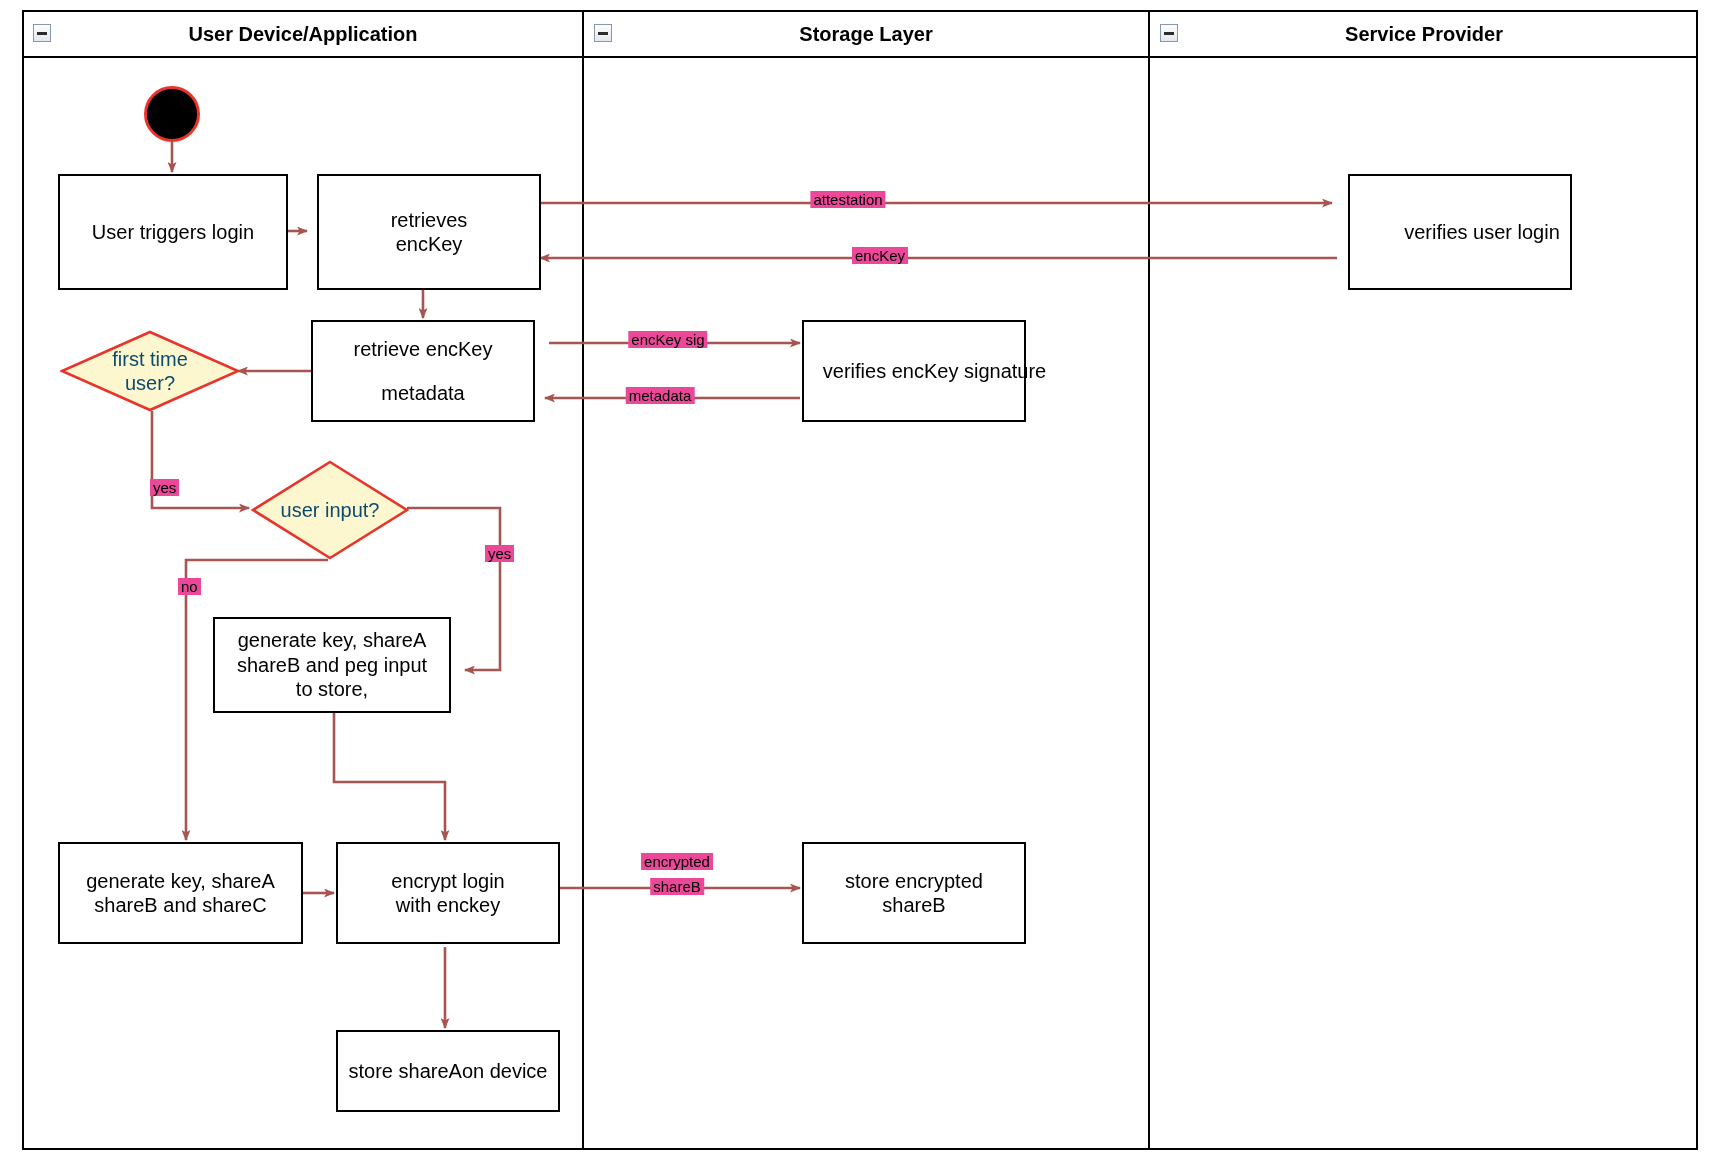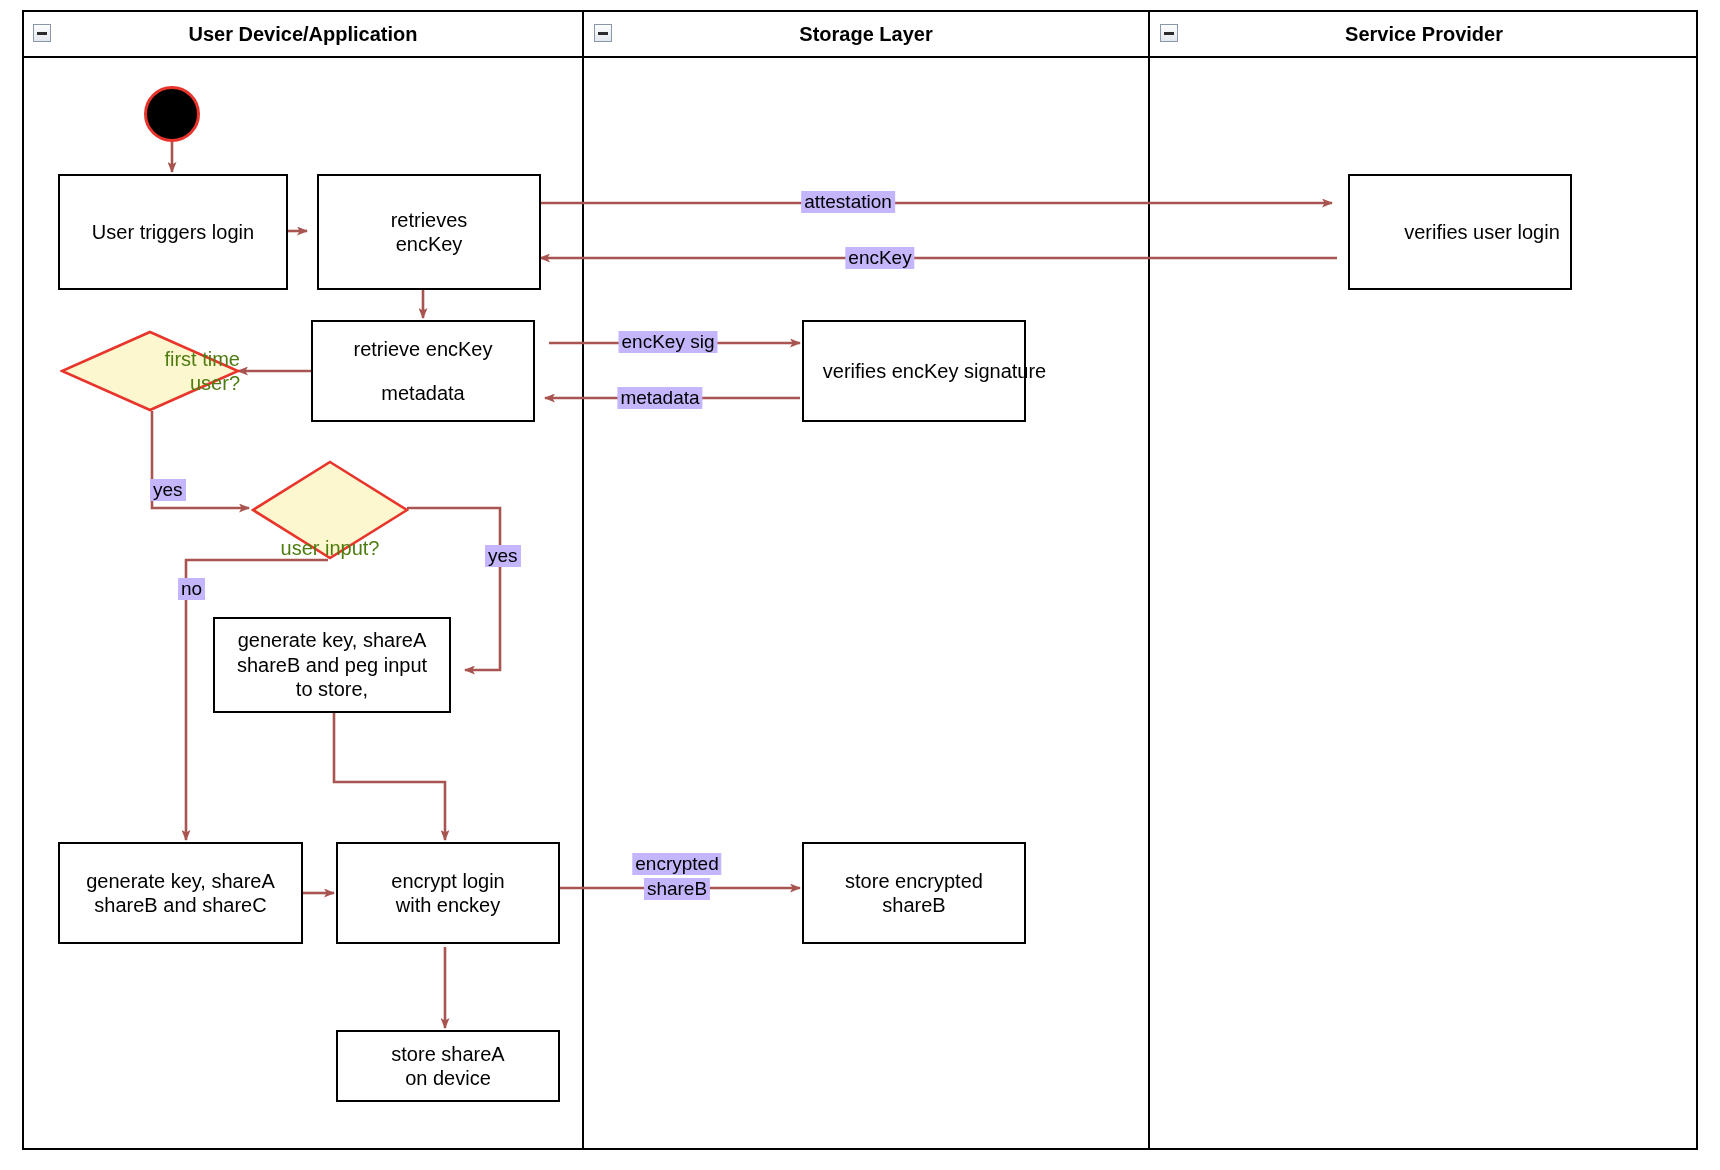--- a/index.html
+++ b/index.html
@@ -23,24 +23,24 @@
   
   .node{position:absolute;box-sizing:border-box;border:2px solid #000;background:#fff;
         display:flex;align-items:center;justify-content:center;text-align:center;
         font-size:20px;color:#000;line-height:1.22;}
   .node.overflow{overflow:visible;white-space:nowrap;}
 
   .start-node{position:absolute;border-radius:50%;background:#000;border:3px solid #e8342a;box-sizing:border-box;}
 
   .diamond{position:absolute;}
   .diamond .dlabel{position:absolute;left:0;top:0;width:100%;height:100%;
-      display:flex;align-items:flex-end;justify-content:center;text-align:center;
-      font-size:20px;color:#4d7c0f;line-height:1.2;white-space:nowrap;}
+      display:flex;align-items:center;justify-content:center;text-align:center;
+      font-size:20px;color:#0c4a6e;line-height:1.2;white-space:nowrap;}
 
-  .edge-label{position:absolute;font-size:19px;color:#000;background:#c4b5fd;
+  .edge-label{position:absolute;font-size:15px;color:#000;background:#ec4899;
       padding:0 3px;text-align:left;line-height:1.15;white-space:nowrap;}
 
   svg.wires{position:absolute;left:0;top:0;width:1720px;height:1170px;pointer-events:none;}
 </style>
 </head>
 <body>
 
 <div id="canvas">
 
   <div class="frame"></div>
@@ -154,21 +154,21 @@
   <div class="node" style="left:336px;top:842px;width:224px;height:102px;flex-direction:column;">
     <span>encrypt login</span>
     <span>with enckey</span>
   </div>
 
   <div class="node" style="left:802px;top:842px;width:224px;height:102px;flex-direction:column;">
     <span>store encrypted</span>
     <span>shareB</span>
   </div>
 
-  <div class="node" style="left:336px;top:1030px;width:224px;height:72px;flex-direction:column;">
+  <div class="node" style="left:336px;top:1030px;width:224px;height:82px;flex-direction:row;">
     <span>store shareA</span>
     <span>on device</span>
   </div>
 
   <div class="edge-label" style="left:848px;top:191px;transform:translateX(-50%);">attestation</div>
 
   <div class="edge-label" style="left:880px;top:247px;transform:translateX(-50%);">encKey</div>
 
   <div class="edge-label" style="left:668px;top:331px;transform:translateX(-50%);">encKey sig</div>
 

